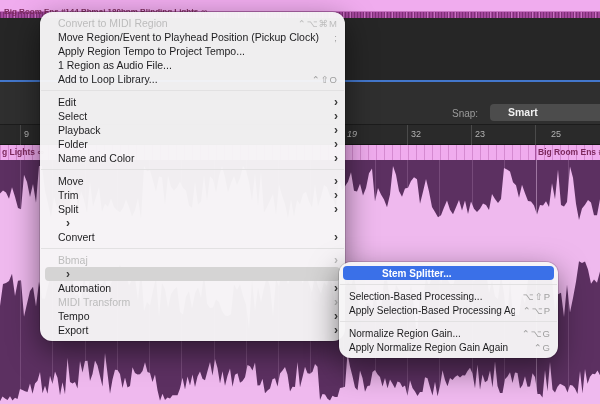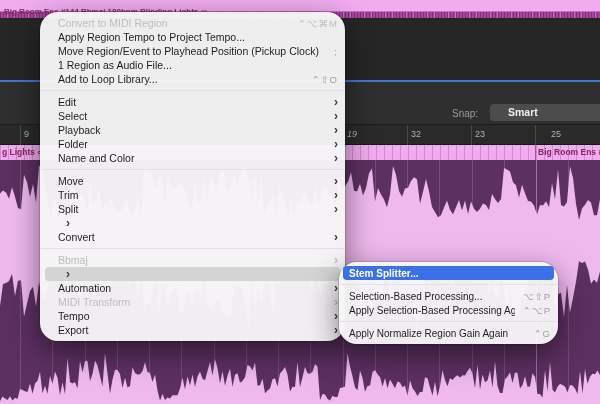--- a/index.html
+++ b/index.html
@@ -40,36 +40,36 @@
   .name-strip .loop{font-size:9px;}
   .region-boundary-strip{position:absolute;left:535px;top:0;width:1px;height:15px;background:#a855a0;}
 
   
   .region-body{position:absolute;left:0;top:160px;width:600px;height:244px;background:#5c3061;}
   .region-body .grid{position:absolute;top:0;width:1px;height:244px;background:rgba(238,195,238,.18);}
   .region-body .grid.strong{background:rgba(240,205,240,.45);}
   .region-body svg{position:absolute;left:0;top:0;}
 
   
-  .menu{position:absolute;background:rgba(246,245,246,.97);border-radius:18px;padding:4px 0;
+  .menu{position:absolute;background:rgba(246,245,246,.97);border-radius:12px;padding:4px 0;
         box-shadow:0 10px 30px rgba(0,0,0,.5),0 0 0 1px rgba(0,0,0,.14);}
   .menu-main{left:40px;top:12px;width:305px;z-index:10;}
   .menu-sub{left:339px;top:262px;width:219px;z-index:11;}
   .menu-row{position:relative;z-index:0;height:14px;display:flex;align-items:center;
             padding:0 7px 0 18px;font-size:10.5px;color:#1d1d1f;}
   .menu-sub .menu-row{padding:0 7px 0 10px;font-size:10px;}
   .menu-row .lab{flex:1;white-space:nowrap;overflow:hidden;}
   .menu-row .sc{margin-left:8px;color:#9f9f9f;font-size:9.5px;letter-spacing:1px;white-space:nowrap;}
   .menu-row .arrow{margin-left:8px;color:#3a3a3a;font-size:12px;line-height:10px;font-weight:bold;}
   .menu-row.disabled .lab,.menu-row.disabled .sc,.menu-row.disabled .arrow{color:#bcbcbc;}
   .menu-row.open::before{content:'';position:absolute;left:5px;right:5px;top:0;bottom:0;
         background:#d5d4d4;border-radius:4px;z-index:-1;}
   .menu-row.selected::before{content:'';position:absolute;left:4px;right:4px;top:0;bottom:0;
         background:#3a70e8;border-radius:4px;z-index:-1;}
-  .menu-row.selected .lab{color:#fff;font-weight:bold;}
+  .menu-row.selected .lab{color:#fff;font-weight:bold;margin-left:33px;}
   .menu-sep{height:1px;background:#e2e1e2;margin:4px 1px;}
 </style>
 </head>
 <body>
 
 <div class="screen">
 
   <div class="title-strip">
     <span class="t">Big Room Ens #144 Bbmaj 180bpm Blinding Lights</span><span class="loop">∞</span>
   </div>
@@ -128,25 +128,25 @@
         <polygon points="0,245 0,241.2 2.5,236.4 5,238.6 7.5,239.9 10,236.2 12.5,240.5 15,237.8 17.5,238.9 20,229.0 22.5,230.0 25,231.3 27.5,232.0 30,223.5 32.5,233.8 35,223.4 37.5,220.7 40,212.1 42.5,233.3 45,225.7 47.5,233.8 50,215.8 52.5,224.0 55,211.5 57.5,217.7 60,235.2 62.5,222.2 65,234.3 67.5,197.7 70,222.0 72.5,223.6 75,222.1 77.5,228.6 80,201.1 82.5,212.5 85,200.9 87.5,200.7 90,220.9 92.5,213.9 95,200.6 97.5,205.4 100,216.0 102.5,226.4 105,193.0 107.5,213.6 110,233.7 112.5,219.5 115,209.7 117.5,209.9 120,214.1 122.5,228.1 125,217.5 127.5,227.5 130,226.0 132.5,207.2 135,213.1 137.5,214.5 140,214.2 142.5,211.1 145,202.2 147.5,212.0 150,213.0 152.5,222.1 155,214.6 157.5,230.2 160,240.7 162.5,233.8 165,240.1 167.5,237.6 170,238.6 172.5,235.3 175,235.2 177.5,235.2 180,228.5 182.5,217.7 185,229.4 187.5,216.5 190,225.4 192.5,214.4 195,227.0 197.5,216.5 200,211.6 202.5,218.8 205,220.3 207.5,210.9 210,201.9 212.5,215.5 215,198.9 217.5,208.1 220,223.4 222.5,211.3 225,225.8 227.5,215.8 230,208.5 232.5,226.8 235,214.8 237.5,213.2 240,222.7 242.5,220.9 245,217.3 247.5,205.0 250,206.2 252.5,210.5 255,202.6 257.5,225.6 260,225.2 262.5,218.7 265,233.2 267.5,230.6 270,228.5 272.5,219.3 275,218.3 277.5,226.5 280,213.4 282.5,210.5 285,207.0 287.5,214.5 290,231.6 292.5,226.8 295,227.0 297.5,202.0 300,227.3 302.5,217.2 305,206.8 307.5,213.3 310,213.8 312.5,211.7 315,204.1 317.5,206.8 320,239.9 322.5,234.0 325,234.5 327.5,238.7 330,240.5 332.5,235.7 335,237.1 337.5,237.1 340,227.9 342.5,227.6 345,226.7 347.5,193.1 350,206.4 352.5,216.2 355,227.6 357.5,230.3 360,210.6 362.5,217.9 365,231.7 367.5,225.9 370,225.6 372.5,212.0 375,210.0 377.5,214.3 380,217.0 382.5,226.6 385,218.0 387.5,228.2 390,219.5 392.5,223.7 395,228.3 397.5,221.5 400,222.6 402.5,227.3 405,225.4 407.5,235.7 410,220.3 412.5,228.0 415,231.5 417.5,236.0 420,232.1 422.5,232.1 425,217.2 427.5,218.2 430,227.2 432.5,235.6 435,221.8 437.5,236.3 440,226.0 442.5,210.2 445,220.0 447.5,226.3 450,217.9 452.5,220.1 455,216.9 457.5,215.2 460,217.6 462.5,215.2 465,215.6 467.5,211.0 470,207.8 472.5,213.5 475,228.2 477.5,204.5 480,229.7 482.5,214.5 485,222.3 487.5,220.6 490,210.5 492.5,227.5 495,201.2 497.5,226.1 500,233.0 502.5,232.9 505,219.3 507.5,216.6 510,212.2 512.5,223.1 515,212.4 517.5,213.1 520,228.6 522.5,224.9 525,216.3 527.5,226.7 530,226.5 532.5,213.3 535,217.1 537.5,234.1 540,234.0 542.5,237.4 545,209.9 547.5,231.2 550,202.1 552.5,229.4 555,232.4 557.5,226.7 560,223.8 562.5,224.9 565,226.5 567.5,232.6 570,224.9 572.5,225.5 575,228.5 577.5,233.9 580,211.1 582.5,233.5 585,209.1 587.5,223.7 590,216.8 592.5,213.8 595,214.2 597.5,210.5 600,215.2 600,245" fill="#efb9ee"></polygon>
       </svg>
   </div>
 
   <div class="menu menu-main" id="mainMenu">
       <div class="menu-row disabled">
         <span class="lab">Convert to MIDI Region</span>
         <span class="sc">⌃⌥⌘M</span>
       </div>
       <div class="menu-row">
-        <span class="lab">Apply Region Tempo to Project Tempo...</span>
-      </div>
-      <div class="menu-row">
         <span class="lab">Move Region/Event to Playhead Position (Pickup Clock)</span>
         <span class="sc">;</span>
+      </div>
+      <div class="menu-row">
+        <span class="lab">Apply Region Tempo to Project Tempo...</span>
       </div>
       <div class="menu-row">
         <span class="lab">1 Region as Audio File...</span>
       </div>
       <div class="menu-row">
         <span class="lab">Add to Loop Library...</span>
         <span class="sc">⌃⇧O</span>
       </div>
       <div class="menu-sep"></div>
       <div class="menu-row">
@@ -223,18 +223,22 @@
       <div class="menu-row">
         <span class="lab">Selection-Based Processing...</span>
         <span class="sc">⌥⇧P</span>
       </div>
       <div class="menu-row">
         <span class="lab">Apply Selection-Based Processing Again</span>
         <span class="sc">⌃⌥P</span>
       </div>
       <div class="menu-sep"></div>
       <div class="menu-row">
+        <span class="lab">Normalize Region Gain...</span>
+        <span class="sc">⌃⌥G</span>
+      </div>
+      <div class="menu-row">
         <span class="lab">Apply Normalize Region Gain Again</span>
         <span class="sc">⌃G</span>
       </div>
     </div>
 
 </div>
 
 </body></html>

